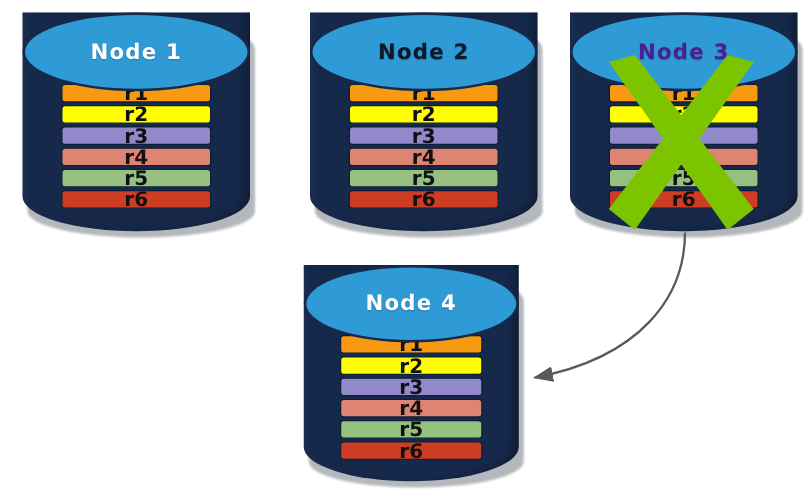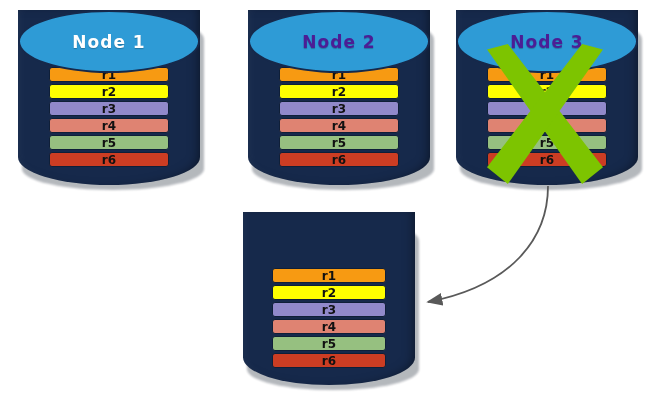--- a/index.html
+++ b/index.html
@@ -98,21 +98,21 @@
     border-radius: 3px;
     display: flex;
     align-items: center;
     justify-content: center;
     overflow: hidden;
   }
 
   .row-label {
     color: #111111;
     font-weight: bold;
-    font-size: 12px;
+    font-size: 16px;
     line-height: 1;
     user-select: none;
   }
 
   
   .x-overlay {
     position: absolute;
     z-index: 5;
     pointer-events: none;
   }
@@ -156,21 +156,21 @@
         </div>
         <div class="row" style="background: rgb(204, 61, 35); width: 120px; height: 15px; margin-bottom: 0px; border-color: rgb(15, 31, 56);">
           <span class="row-label">r6</span>
         </div>
       </div>
     </div>
     <div class="node" style="left: 248px; top: 10px; width: 182px; height: 175px;">
       <div class="node-shadow"></div>
       <div class="node-body" style="background: rgb(22, 41, 75);"></div>
       <div class="node-top" style="height: 63px; background: rgb(46, 155, 214); border-color: rgb(22, 41, 75);">
-        <div class="node-title" style="color: #4c1d95;">Node 2</div>
+        <div class="node-title" style="color: #0f172a;">Node 2</div>
       </div>
       <div class="rows" style="top: 57px; height: 101px;">
         <div class="row" style="background: rgb(247, 154, 18); width: 120px; height: 15px; margin-bottom: 2px; border-color: rgb(15, 31, 56);">
           <span class="row-label">r1</span>
         </div>
         <div class="row" style="background: rgb(255, 255, 0); width: 120px; height: 15px; margin-bottom: 2px; border-color: rgb(15, 31, 56);">
           <span class="row-label">r2</span>
         </div>
         <div class="row" style="background: rgb(145, 137, 202); width: 120px; height: 15px; margin-bottom: 2px; border-color: rgb(15, 31, 56);">
           <span class="row-label">r3</span>
@@ -209,20 +209,23 @@
           <span class="row-label">r5</span>
         </div>
         <div class="row" style="background: rgb(204, 61, 35); width: 120px; height: 15px; margin-bottom: 0px; border-color: rgb(15, 31, 56);">
           <span class="row-label">r6</span>
         </div>
       </div>
     </div>
     <div class="node" style="left: 243px; top: 212px; width: 172px; height: 173px;">
       <div class="node-shadow"></div>
       <div class="node-body" style="background: rgb(22, 41, 75);"></div>
+      <div class="node-top" style="height: 62px; background: rgb(46, 155, 214); border-color: rgb(22, 41, 75);">
+        <div class="node-title" style="color: rgb(255, 255, 255);">Node 4</div>
+      </div>
       <div class="rows" style="top: 56px; height: 101px;">
         <div class="row" style="background: rgb(247, 154, 18); width: 114px; height: 15px; margin-bottom: 2px; border-color: rgb(15, 31, 56);">
           <span class="row-label">r1</span>
         </div>
         <div class="row" style="background: rgb(255, 255, 0); width: 114px; height: 15px; margin-bottom: 2px; border-color: rgb(15, 31, 56);">
           <span class="row-label">r2</span>
         </div>
         <div class="row" style="background: rgb(145, 137, 202); width: 114px; height: 15px; margin-bottom: 2px; border-color: rgb(15, 31, 56);">
           <span class="row-label">r3</span>
         </div>

